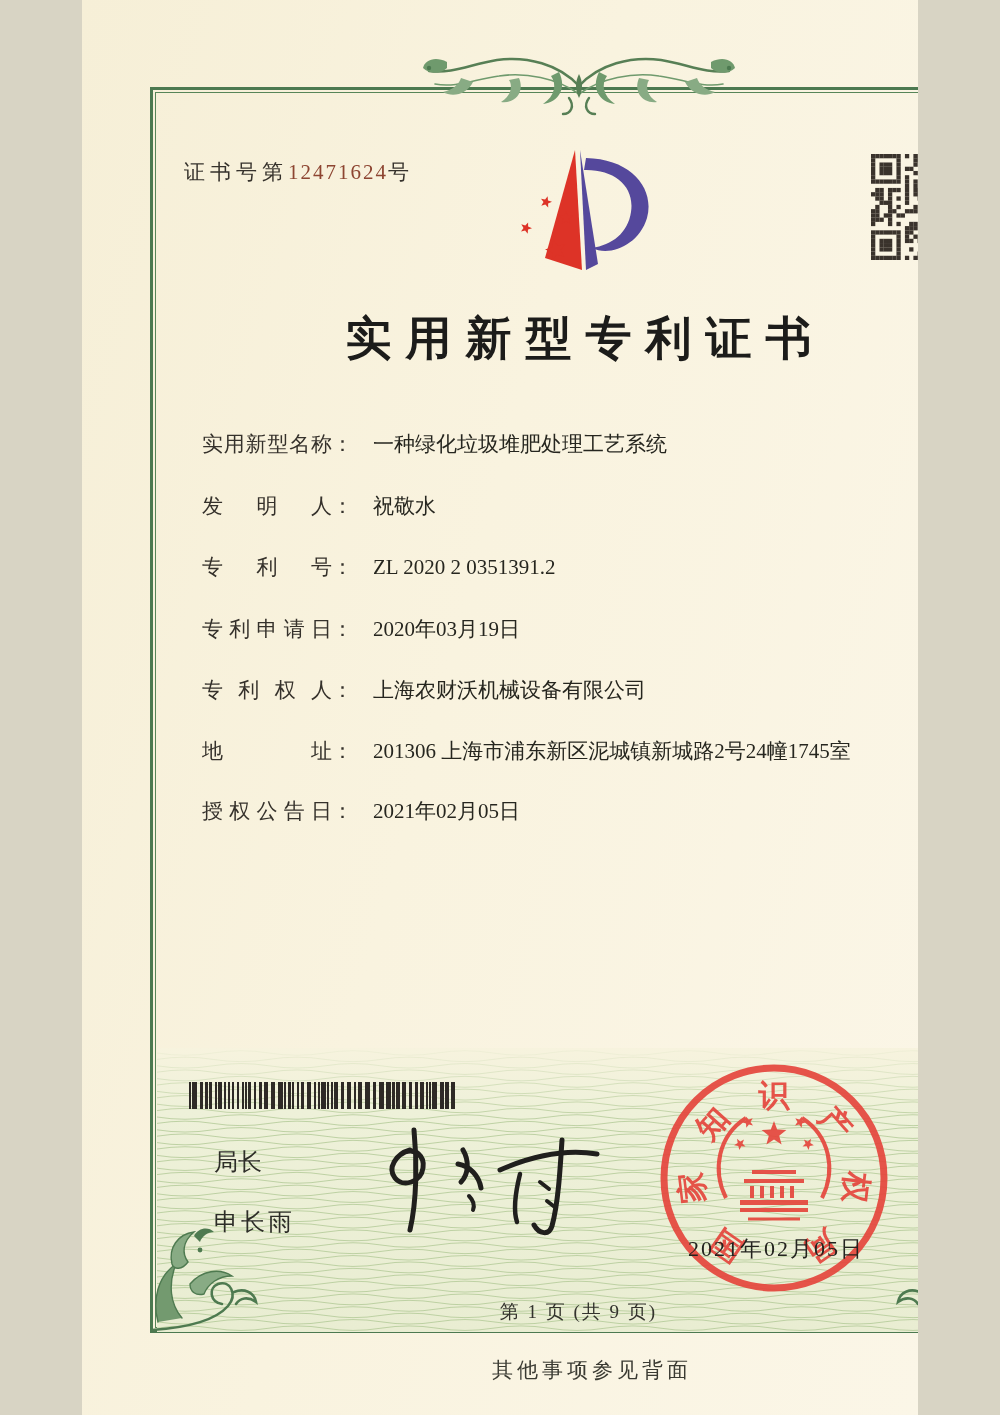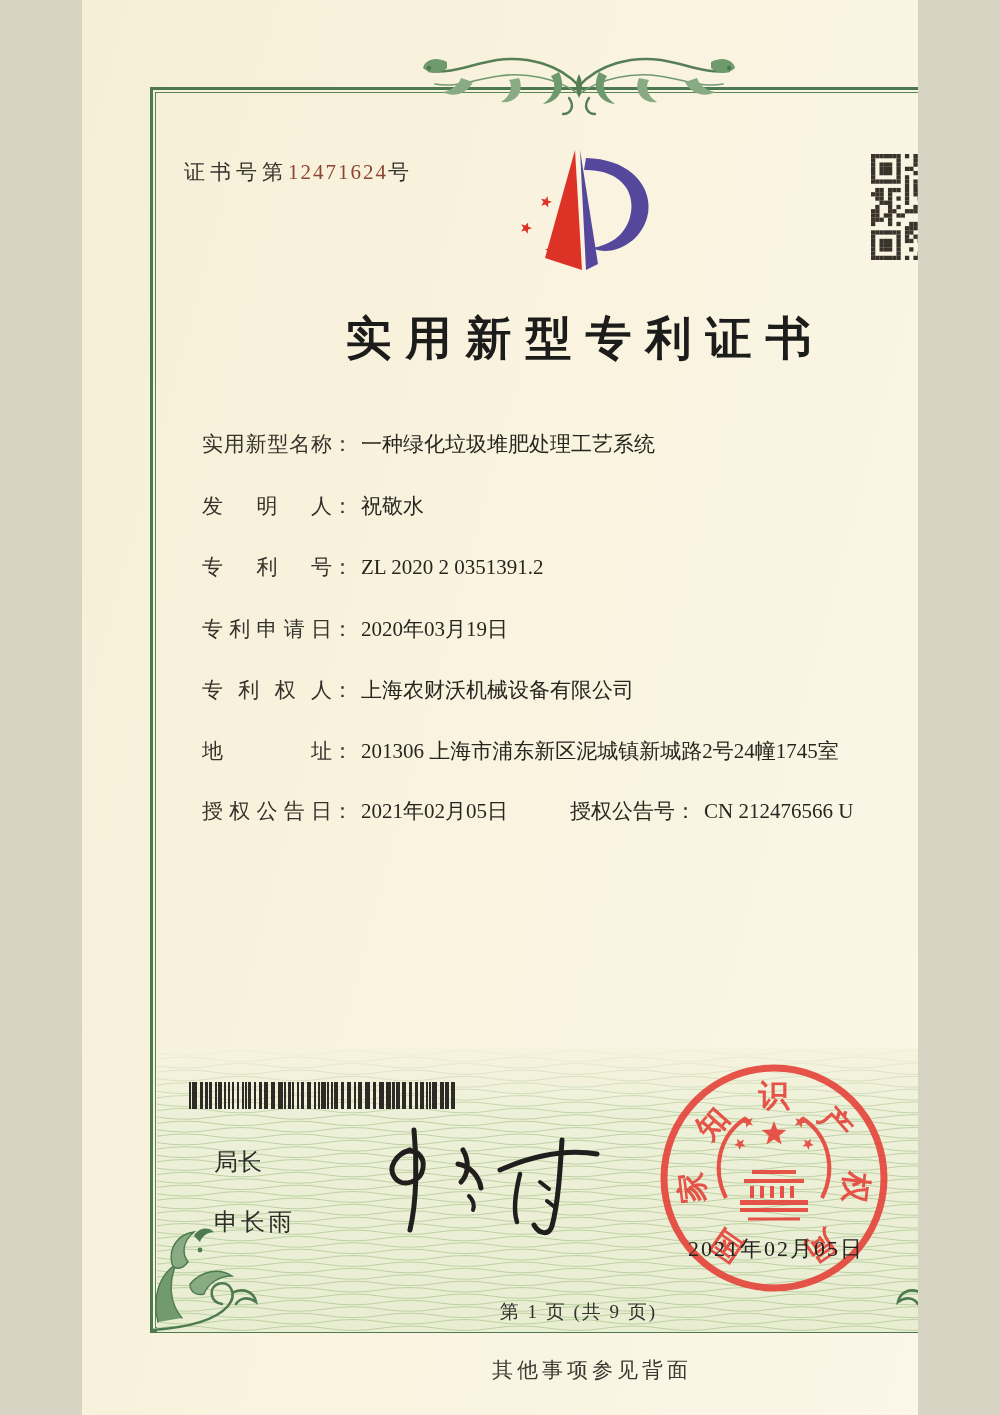--- a/index.html
+++ b/index.html
@@ -35,21 +35,21 @@
     font-size:46px; font-weight:600; letter-spacing:14px; color:#1c1c1a;
     text-indent:14px;
   }
   .fields { position:absolute; left:120px; top:0; width:800px; }
   .frow { position:absolute; left:0; font-size:21px; white-space:nowrap; color:#26261f; }
   .flabel {
     display:inline-block; width:130px; text-align:justify; text-align-last:justify;
     color:#35312b; vertical-align:bottom;
   }
   .fcolon { color:#35312b; }
-  .fvalue { margin-left:8px; }
+  .fvalue { margin-left:20px; }
   .frow .col2 { position:absolute; left:368px; top:0; }
   .paras {
     position:absolute; left:120px; top:833px; width:764px;
     font-size:20.5px; line-height:29.5px; text-align:justify; color:#26261f;
   }
   .paras p { text-indent:2em; }
   .barcode { position:absolute; left:107px; top:1082px; }
   .officer { position:absolute; left:132px; top:1146px; font-size:24px; color:#2d2d28; }
   .officer .name { margin-top:28px; letter-spacing:3px; }
   .signature { position:absolute; left:268px; top:1116px; }
@@ -504,23 +504,20 @@
       <span class="flabel">专利申请日</span><span class="fcolon">：</span><span class="fvalue">2020年03月19日</span>
     </div>
     <div class="frow" style="top:676px;">
       <span class="flabel">专利权人</span><span class="fcolon">：</span><span class="fvalue">上海农财沃机械设备有限公司</span>
     </div>
     <div class="frow" style="top:737px;">
       <span class="flabel">地址</span><span class="fcolon">：</span><span class="fvalue">201306 上海市浦东新区泥城镇新城路2号24幢1745室</span>
     </div>
     <div class="frow" style="top:797px; width:800px;">
       <span class="flabel">授权公告日</span><span class="fcolon">：</span><span class="fvalue">2021年02月05日</span>
-      <span class="col2">
-        <span>授权公告号</span><span>：</span><span class="fvalue">CN 212476566 U</span>
-      </span>
     </div>
   </div>
 
   <div class="paras">
   </div>
 
   <svg class="barcode" id="barcode" width="268" height="27">
       <rect x="0" y="0" width="2" height="27" fill="#2e2a26"></rect>
       <rect x="3" y="0" width="5" height="27" fill="#2e2a26"></rect>
       <rect x="11" y="0" width="3" height="27" fill="#2e2a26"></rect>

